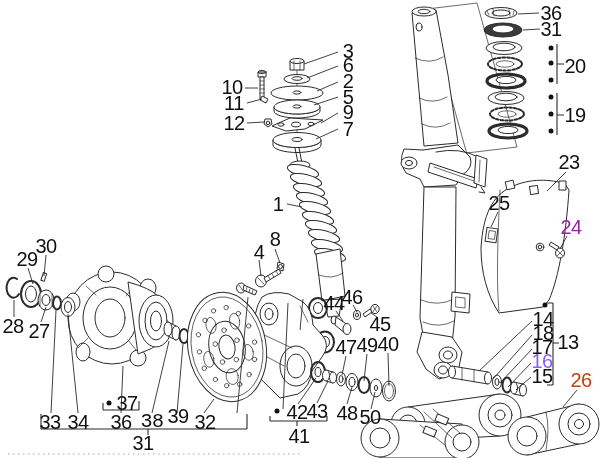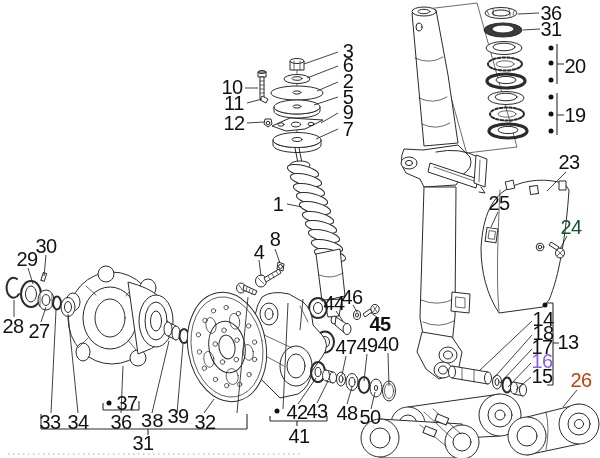--- a/index.html
+++ b/index.html
@@ -410,42 +410,42 @@
       <div class="part-label" style="left: 543px; top: 319px; color: rgb(17, 17, 17);">14</div>
       <div class="part-label" style="left: 542px; top: 376px; color: rgb(17, 17, 17);">15</div>
       <div class="part-label" style="left: 542px; top: 361px; color: #8b5cf6;">16</div>
       <div class="part-label" style="left: 542px; top: 347px; color: rgb(17, 17, 17);">17</div>
       <div class="part-label" style="left: 543px; top: 333px; color: rgb(17, 17, 17);">18</div>
       <div class="part-label" style="left: 575px; top: 115px; color: rgb(17, 17, 17);">19</div>
       <div class="part-label" style="left: 575px; top: 66px; color: rgb(17, 17, 17);">20</div>
       <div class="part-label" style="left: 551px; top: 13px; color: rgb(17, 17, 17);">36</div>
       <div class="part-label" style="left: 551px; top: 29px; color: rgb(17, 17, 17);">31</div>
       <div class="part-label" style="left: 569px; top: 162px; color: rgb(17, 17, 17);">23</div>
-      <div class="part-label" style="left: 571px; top: 227px; color: #14532d;">24</div>
+      <div class="part-label" style="left: 571px; top: 227px; color: #a21caf;">24</div>
       <div class="part-label" style="left: 499px; top: 203px; color: rgb(17, 17, 17);">25</div>
       <div class="part-label" style="left: 581px; top: 380px; color: #c2410c;">26</div>
       <div class="part-label" style="left: 39px; top: 331px; color: rgb(17, 17, 17);">27</div>
       <div class="part-label" style="left: 13px; top: 326px; color: rgb(17, 17, 17);">28</div>
       <div class="part-label" style="left: 27px; top: 259px; color: rgb(17, 17, 17);">29</div>
       <div class="part-label" style="left: 46px; top: 246px; color: rgb(17, 17, 17);">30</div>
       <div class="part-label" style="left: 143px; top: 443px; color: rgb(17, 17, 17);">31</div>
       <div class="part-label" style="left: 205px; top: 422px; color: rgb(17, 17, 17);">32</div>
       <div class="part-label" style="left: 50px; top: 422px; color: rgb(17, 17, 17);">33</div>
       <div class="part-label" style="left: 78px; top: 422px; color: rgb(17, 17, 17);">34</div>
       <div class="part-label" style="left: 237px; top: 422px; color: #3b82f6; margin-top: 48px;">35</div>
       <div class="part-label" style="left: 121px; top: 422px; color: rgb(17, 17, 17);">36</div>
       <div class="part-label" style="left: 127px; top: 403px; color: rgb(17, 17, 17);">37</div>
       <div class="part-label" style="left: 152px; top: 422px; color: rgb(17, 17, 17); font-family: Liberation Mono, monospace;">38</div>
       <div class="part-label" style="left: 178px; top: 416px; color: rgb(17, 17, 17);">39</div>
       <div class="part-label" style="left: 388px; top: 344px; color: rgb(17, 17, 17);">40</div>
       <div class="part-label" style="left: 299px; top: 436px; color: rgb(17, 17, 17);">41</div>
       <div class="part-label" style="left: 297px; top: 412px; color: rgb(17, 17, 17);">42</div>
       <div class="part-label" style="left: 317px; top: 411px; color: rgb(17, 17, 17);">43</div>
       <div class="part-label" style="left: 334px; top: 303px; color: rgb(17, 17, 17);">44</div>
-      <div class="part-label" style="left: 380px; top: 324px; color: rgb(17, 17, 17); font-weight: bold;">45</div>
+      <div class="part-label" style="left: 380px; top: 324px; color: rgb(17, 17, 17);">45</div>
       <div class="part-label" style="left: 352px; top: 297px; color: rgb(17, 17, 17);">46</div>
       <div class="part-label" style="left: 346px; top: 347px; color: rgb(17, 17, 17);">47</div>
       <div class="part-label" style="left: 347px; top: 413px; color: rgb(17, 17, 17);">48</div>
       <div class="part-label" style="left: 367px; top: 345px; color: rgb(17, 17, 17);">49</div>
       <div class="part-label" style="left: 370px; top: 417px; color: rgb(17, 17, 17);">50</div>
       <div class="bullet" style="left: 551px; top: 48px;"></div>
       <div class="bullet" style="left: 551px; top: 63px;"></div>
       <div class="bullet" style="left: 551px; top: 80px;"></div>
       <div class="bullet" style="left: 551px; top: 97px;"></div>
       <div class="bullet" style="left: 551px; top: 114px;"></div>

